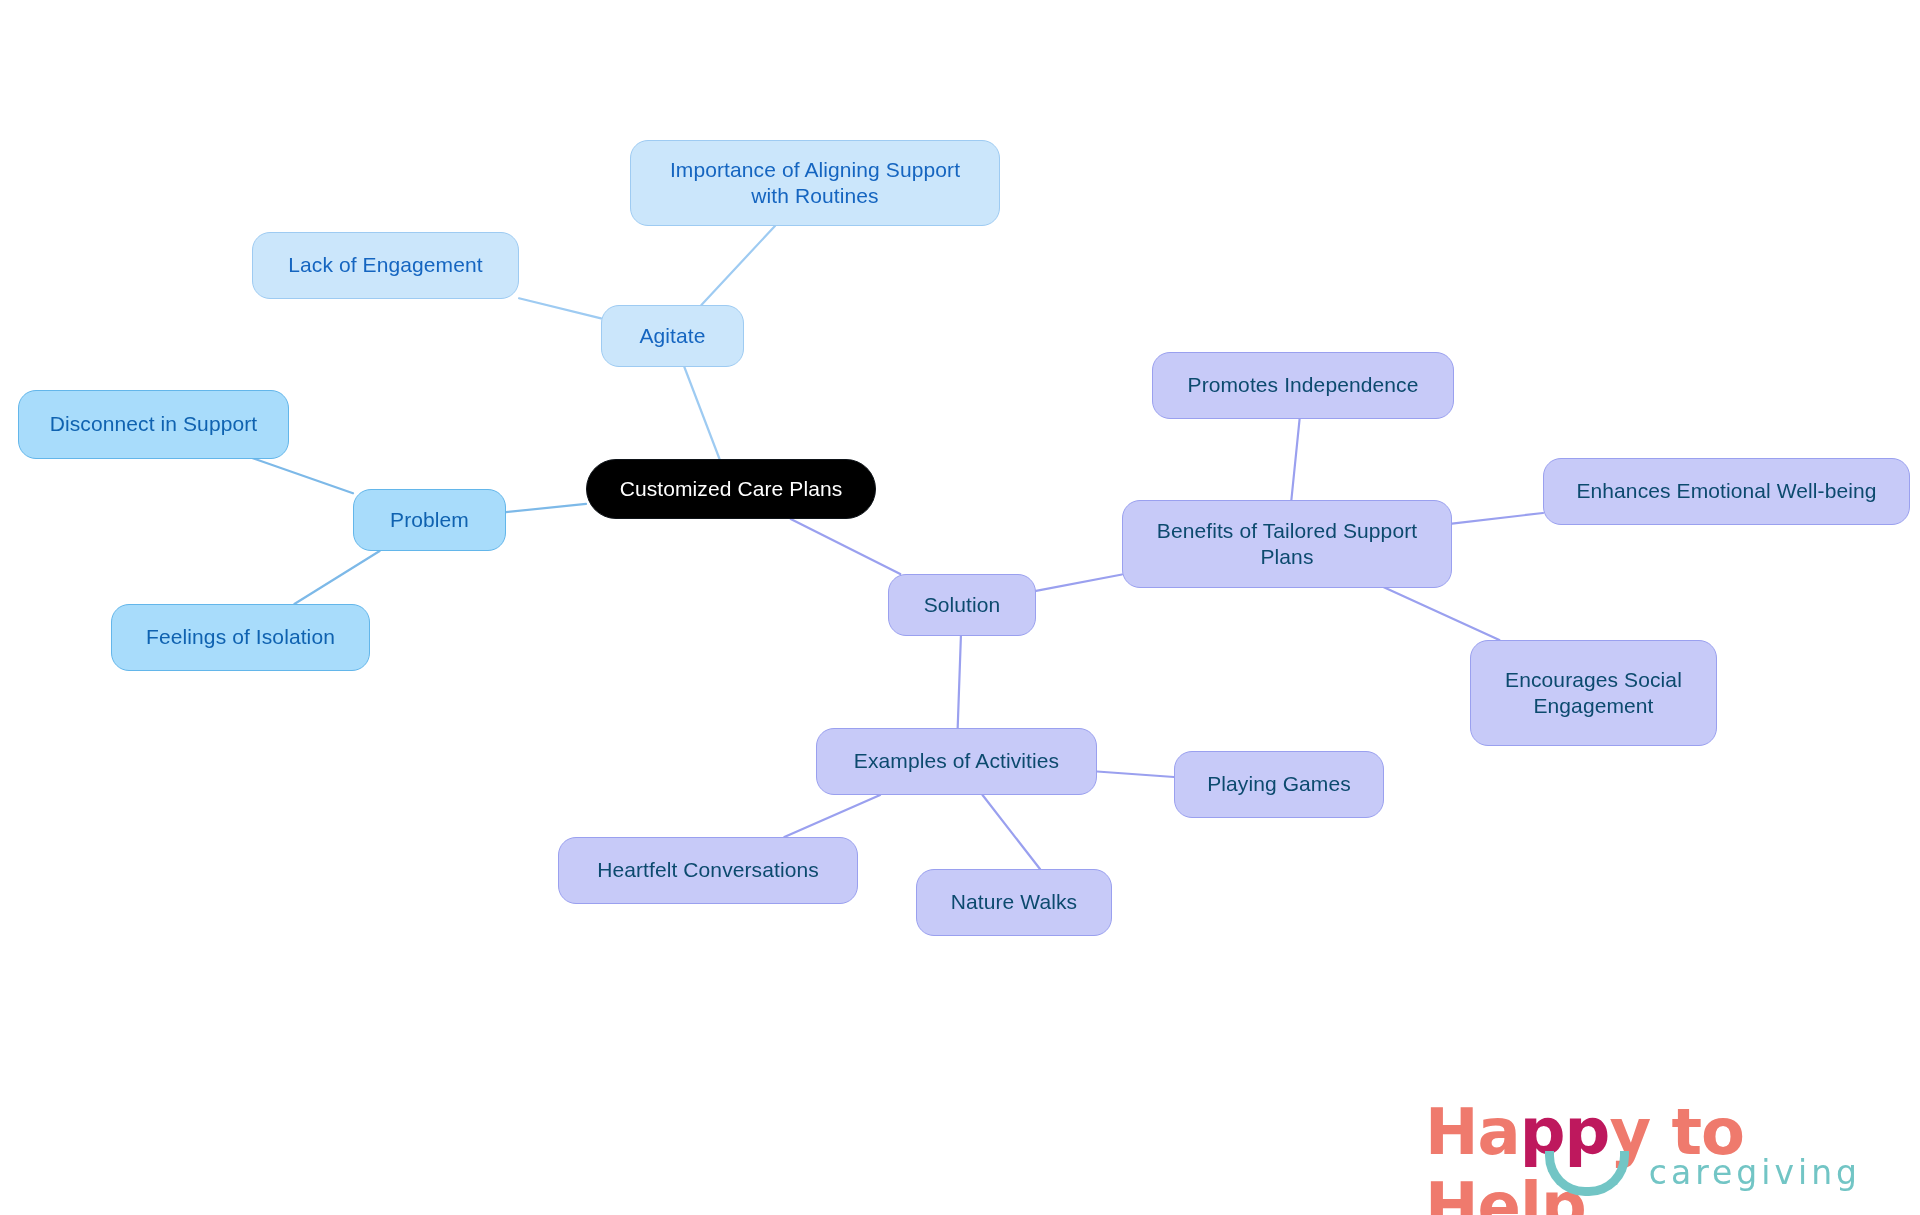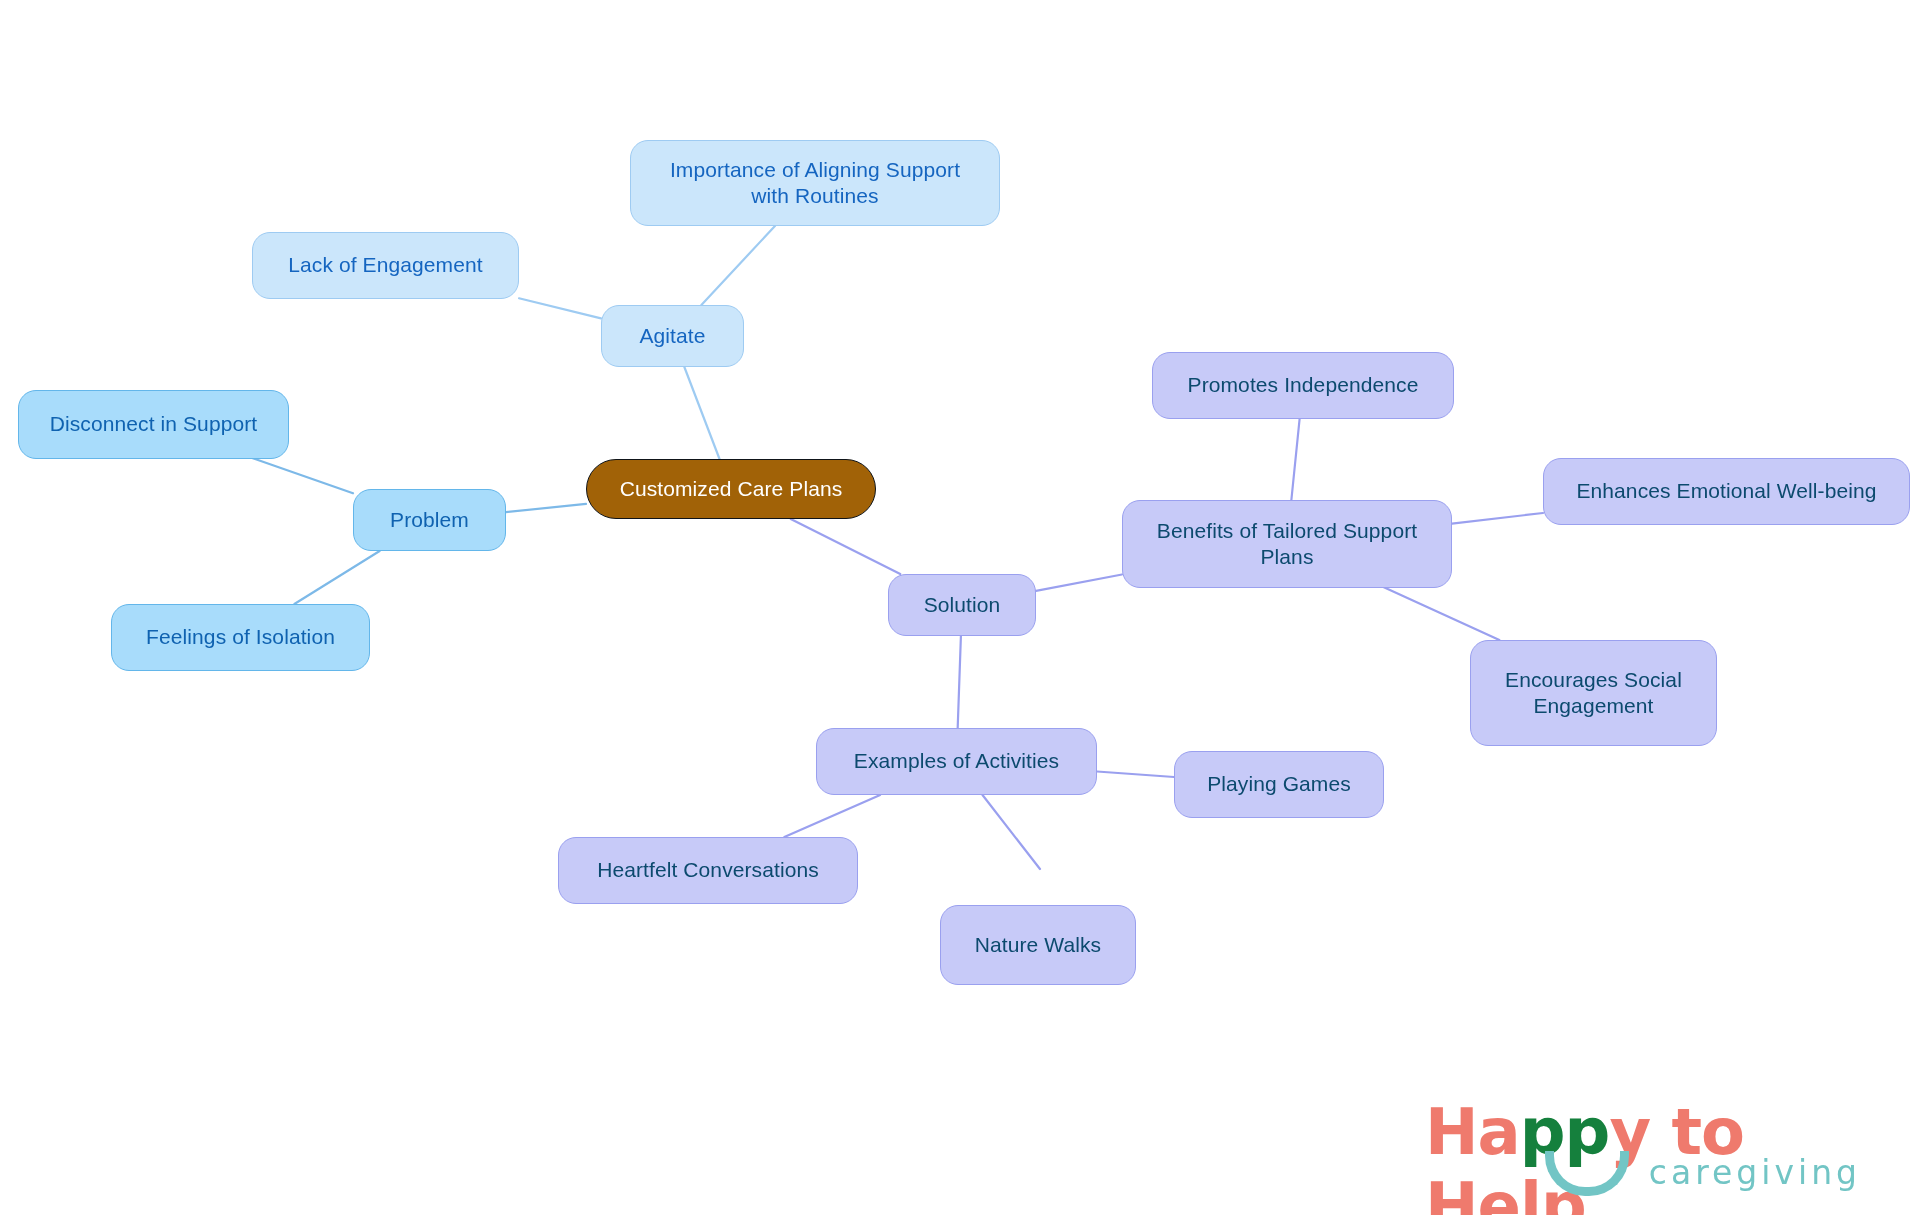--- a/index.html
+++ b/index.html
@@ -42,21 +42,21 @@
     border-style: solid;
     border-width: 1.5px;
     line-height: 1.25;
     padding: 4px 14px;
     white-space: pre-line;
     letter-spacing: 0.1px;
   }
 
   
   .node.root {
-    background: #a16207;
+    background: #000000;
     border-color: #0f1419;
     color: #ffffff;
     font-size: 21px;
     border-radius: 32px;
     text-align: right;
   }
 
   
   .node.blue-deep {
     background: #a8dcfb;
@@ -92,21 +92,21 @@
   .logo-wordmark {
     position: absolute;
     left: 0;
     top: 0;
     font-size: 64px;
     font-weight: bold;
     letter-spacing: -1px;
     font-family: "DejaVu Sans", sans-serif;
   }
   .logo-coral { color: #ef7a6d; }
-  .logo-teal { color: #15803d; text-align: right; }
+  .logo-teal { color: #be185d; text-align: right; }
   .logo-sub {
     position: absolute;
     right: 4px;
     top: 58px;
     font-size: 33px;
     color: #72c5c5;
     letter-spacing: 4px;
     font-family: "DejaVu Sans", sans-serif;
   }
   .logo-smile {
@@ -152,21 +152,21 @@
       <div class="node blue-light" style="left: 252px; top: 232px; width: 267px; height: 67px;">Lack of Engagement</div>
       <div class="node lavender" style="left: 888px; top: 574px; width: 148px; height: 62px;">Solution</div>
       <div class="node lavender" style="left: 1122px; top: 500px; width: 330px; height: 88px;">Benefits of Tailored Support
 Plans</div>
       <div class="node lavender" style="left: 1152px; top: 352px; width: 302px; height: 67px;">Promotes Independence</div>
       <div class="node lavender" style="left: 1543px; top: 458px; width: 367px; height: 67px;">Enhances Emotional Well-being</div>
       <div class="node lavender" style="left: 1470px; top: 640px; width: 247px; height: 106px;">Encourages Social
 Engagement</div>
       <div class="node lavender" style="left: 816px; top: 728px; width: 281px; height: 67px;">Examples of Activities</div>
       <div class="node lavender" style="left: 1174px; top: 751px; width: 210px; height: 67px;">Playing Games</div>
-      <div class="node lavender" style="left: 940px; top: 869px; width: 196px; height: 80px; margin-top: 36px;">Nature Walks</div>
+      <div class="node lavender" style="left: 916px; top: 869px; width: 196px; height: 67px;">Nature Walks</div>
       <div class="node lavender" style="left: 558px; top: 837px; width: 300px; height: 67px;">Heartfelt Conversations</div>
     </div>
 
   <div id="logo">
     <div class="logo-wordmark"><span class="logo-coral">Ha</span><span class="logo-teal">pp</span><span class="logo-coral">y</span><span class="logo-coral"> to Help</span></div>
     <div class="logo-smile"></div>
     <div class="logo-sub">caregiving</div>
   </div>
 </div>
 

